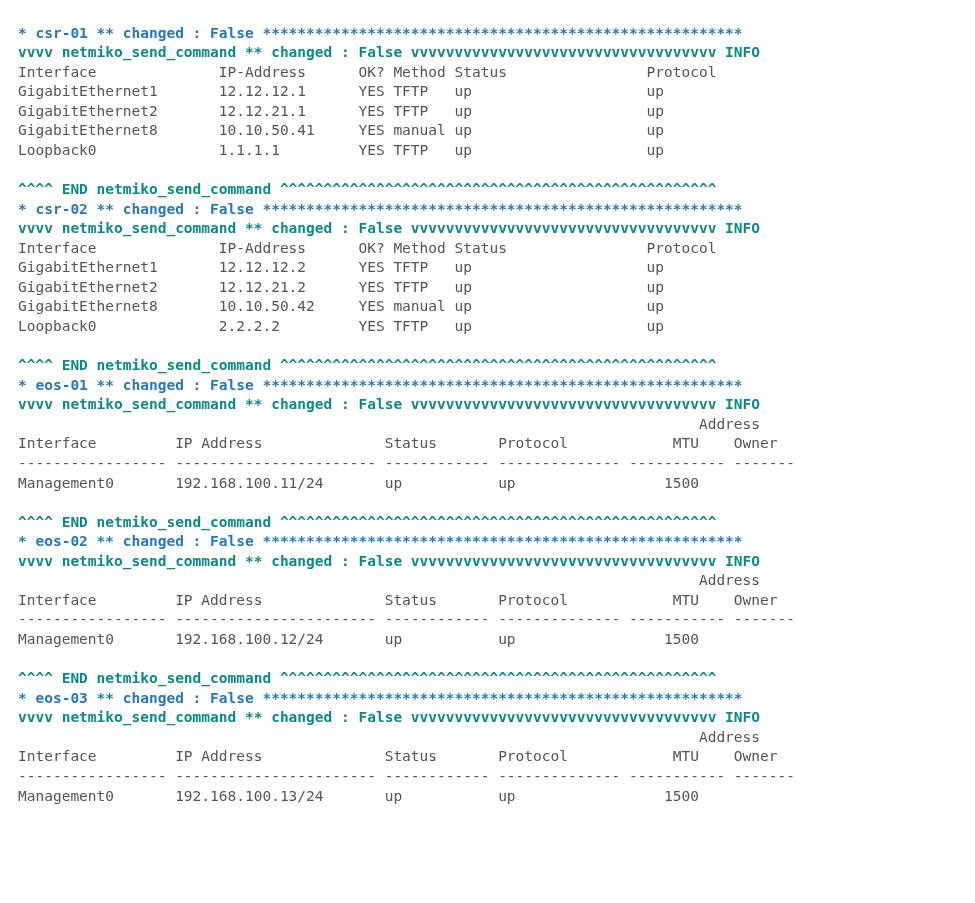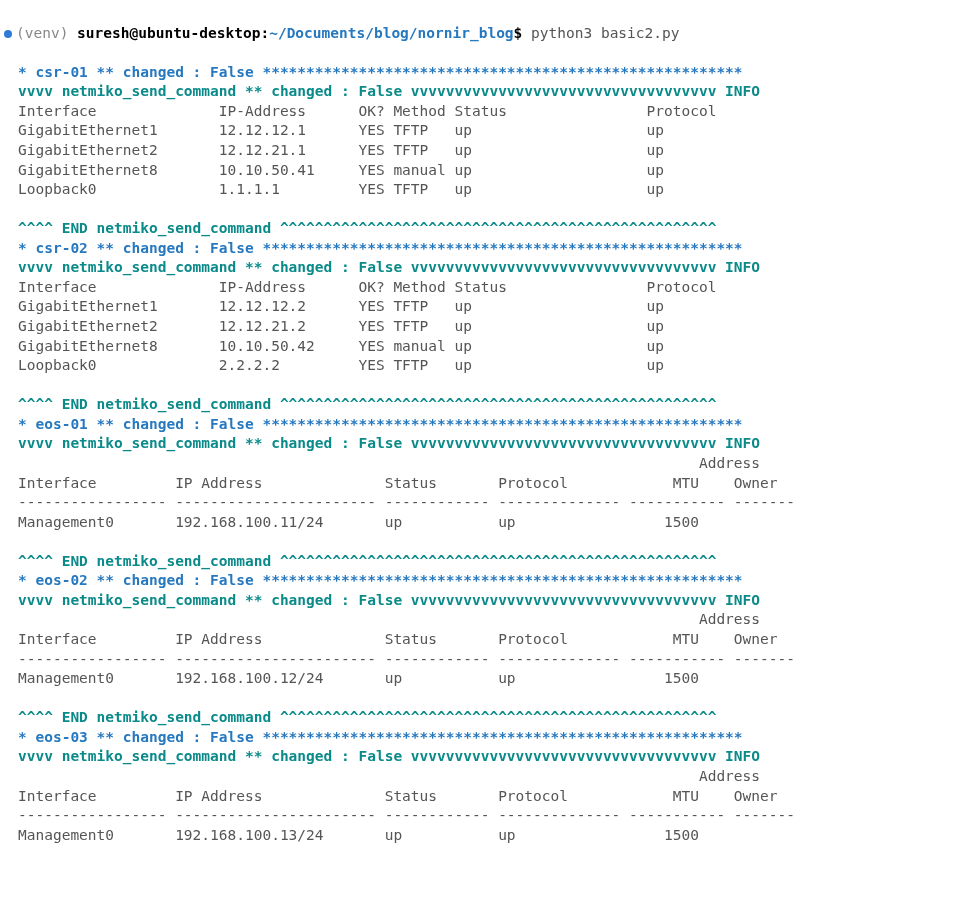--- a/index.html
+++ b/index.html
@@ -31,16 +31,15 @@
       margin-right: 4px;
       vertical-align: middle;
     }
     .bullet-blue { background: #2f7cd6; }
     .indent { display: inline-block; width: 14px; }
   </style>
 </head>
 <body>
 
 <div class="terminal">
-<span class="line"><span class="bullet bullet-blue"></span><span class="gray">(venv) </span><span class="bold-black">suresh@ubuntu-desktop</span><span class="bold-black">:</span><span class="bold-blue">~/Documents/blog/nornir_blog</span><span class="bold-black">$</span><span class="output-text"> python3 basic2.py</span></span>
 <div id="hosts"><span class="line bold-blue"><span class="indent"></span><span>* csr-01 ** changed : False *******************************************************</span></span><span class="line bold-teal"><span class="indent"></span><span>vvvv netmiko_send_command ** changed : False vvvvvvvvvvvvvvvvvvvvvvvvvvvvvvvvvvv INFO</span></span><span class="line output-text"><span class="indent"></span><span>Interface              IP-Address      OK? Method Status                Protocol</span></span><span class="line output-text"><span class="indent"></span><span>GigabitEthernet1       12.12.12.1      YES TFTP   up                    up</span></span><span class="line output-text"><span class="indent"></span><span>GigabitEthernet2       12.12.21.1      YES TFTP   up                    up</span></span><span class="line output-text"><span class="indent"></span><span>GigabitEthernet8       10.10.50.41     YES manual up                    up</span></span><span class="line output-text"><span class="indent"></span><span>Loopback0              1.1.1.1         YES TFTP   up                    up</span></span><span class="line output-text"><span class="indent"></span><span></span></span><span class="line bold-teal"><span class="indent"></span><span>^^^^ END netmiko_send_command ^^^^^^^^^^^^^^^^^^^^^^^^^^^^^^^^^^^^^^^^^^^^^^^^^^</span></span><span class="line bold-blue"><span class="indent"></span><span>* csr-02 ** changed : False *******************************************************</span></span><span class="line bold-teal"><span class="indent"></span><span>vvvv netmiko_send_command ** changed : False vvvvvvvvvvvvvvvvvvvvvvvvvvvvvvvvvvv INFO</span></span><span class="line output-text"><span class="indent"></span><span>Interface              IP-Address      OK? Method Status                Protocol</span></span><span class="line output-text"><span class="indent"></span><span>GigabitEthernet1       12.12.12.2      YES TFTP   up                    up</span></span><span class="line output-text"><span class="indent"></span><span>GigabitEthernet2       12.12.21.2      YES TFTP   up                    up</span></span><span class="line output-text"><span class="indent"></span><span>GigabitEthernet8       10.10.50.42     YES manual up                    up</span></span><span class="line output-text"><span class="indent"></span><span>Loopback0              2.2.2.2         YES TFTP   up                    up</span></span><span class="line output-text"><span class="indent"></span><span></span></span><span class="line bold-teal"><span class="indent"></span><span>^^^^ END netmiko_send_command ^^^^^^^^^^^^^^^^^^^^^^^^^^^^^^^^^^^^^^^^^^^^^^^^^^</span></span><span class="line bold-blue"><span class="indent"></span><span>* eos-01 ** changed : False *******************************************************</span></span><span class="line bold-teal"><span class="indent"></span><span>vvvv netmiko_send_command ** changed : False vvvvvvvvvvvvvvvvvvvvvvvvvvvvvvvvvvv INFO</span></span><span class="line output-text"><span class="indent"></span><span>                                                                              Address</span></span><span class="line output-text"><span class="indent"></span><span>Interface         IP Address              Status       Protocol            MTU    Owner</span></span><span class="line output-text"><span class="indent"></span><span>----------------- ----------------------- ------------ -------------- ----------- -------</span></span><span class="line output-text"><span class="indent"></span><span>Management0       192.168.100.11/24       up           up                 1500</span></span><span class="line output-text"><span class="indent"></span><span></span></span><span class="line bold-teal"><span class="indent"></span><span>^^^^ END netmiko_send_command ^^^^^^^^^^^^^^^^^^^^^^^^^^^^^^^^^^^^^^^^^^^^^^^^^^</span></span><span class="line bold-blue"><span class="indent"></span><span>* eos-02 ** changed : False *******************************************************</span></span><span class="line bold-teal"><span class="indent"></span><span>vvvv netmiko_send_command ** changed : False vvvvvvvvvvvvvvvvvvvvvvvvvvvvvvvvvvv INFO</span></span><span class="line output-text"><span class="indent"></span><span>                                                                              Address</span></span><span class="line output-text"><span class="indent"></span><span>Interface         IP Address              Status       Protocol            MTU    Owner</span></span><span class="line output-text"><span class="indent"></span><span>----------------- ----------------------- ------------ -------------- ----------- -------</span></span><span class="line output-text"><span class="indent"></span><span>Management0       192.168.100.12/24       up           up                 1500</span></span><span class="line output-text"><span class="indent"></span><span></span></span><span class="line bold-teal"><span class="indent"></span><span>^^^^ END netmiko_send_command ^^^^^^^^^^^^^^^^^^^^^^^^^^^^^^^^^^^^^^^^^^^^^^^^^^</span></span><span class="line bold-blue"><span class="indent"></span><span>* eos-03 ** changed : False *******************************************************</span></span><span class="line bold-teal"><span class="indent"></span><span>vvvv netmiko_send_command ** changed : False vvvvvvvvvvvvvvvvvvvvvvvvvvvvvvvvvvv INFO</span></span><span class="line output-text"><span class="indent"></span><span>                                                                              Address</span></span><span class="line output-text"><span class="indent"></span><span>Interface         IP Address              Status       Protocol            MTU    Owner</span></span><span class="line output-text"><span class="indent"></span><span>----------------- ----------------------- ------------ -------------- ----------- -------</span></span><span class="line output-text"><span class="indent"></span><span>Management0       192.168.100.13/24       up           up                 1500</span></span><span class="line output-text"><span class="indent"></span><span></span></span></div>
 
 </div>
 
 </body></html>

